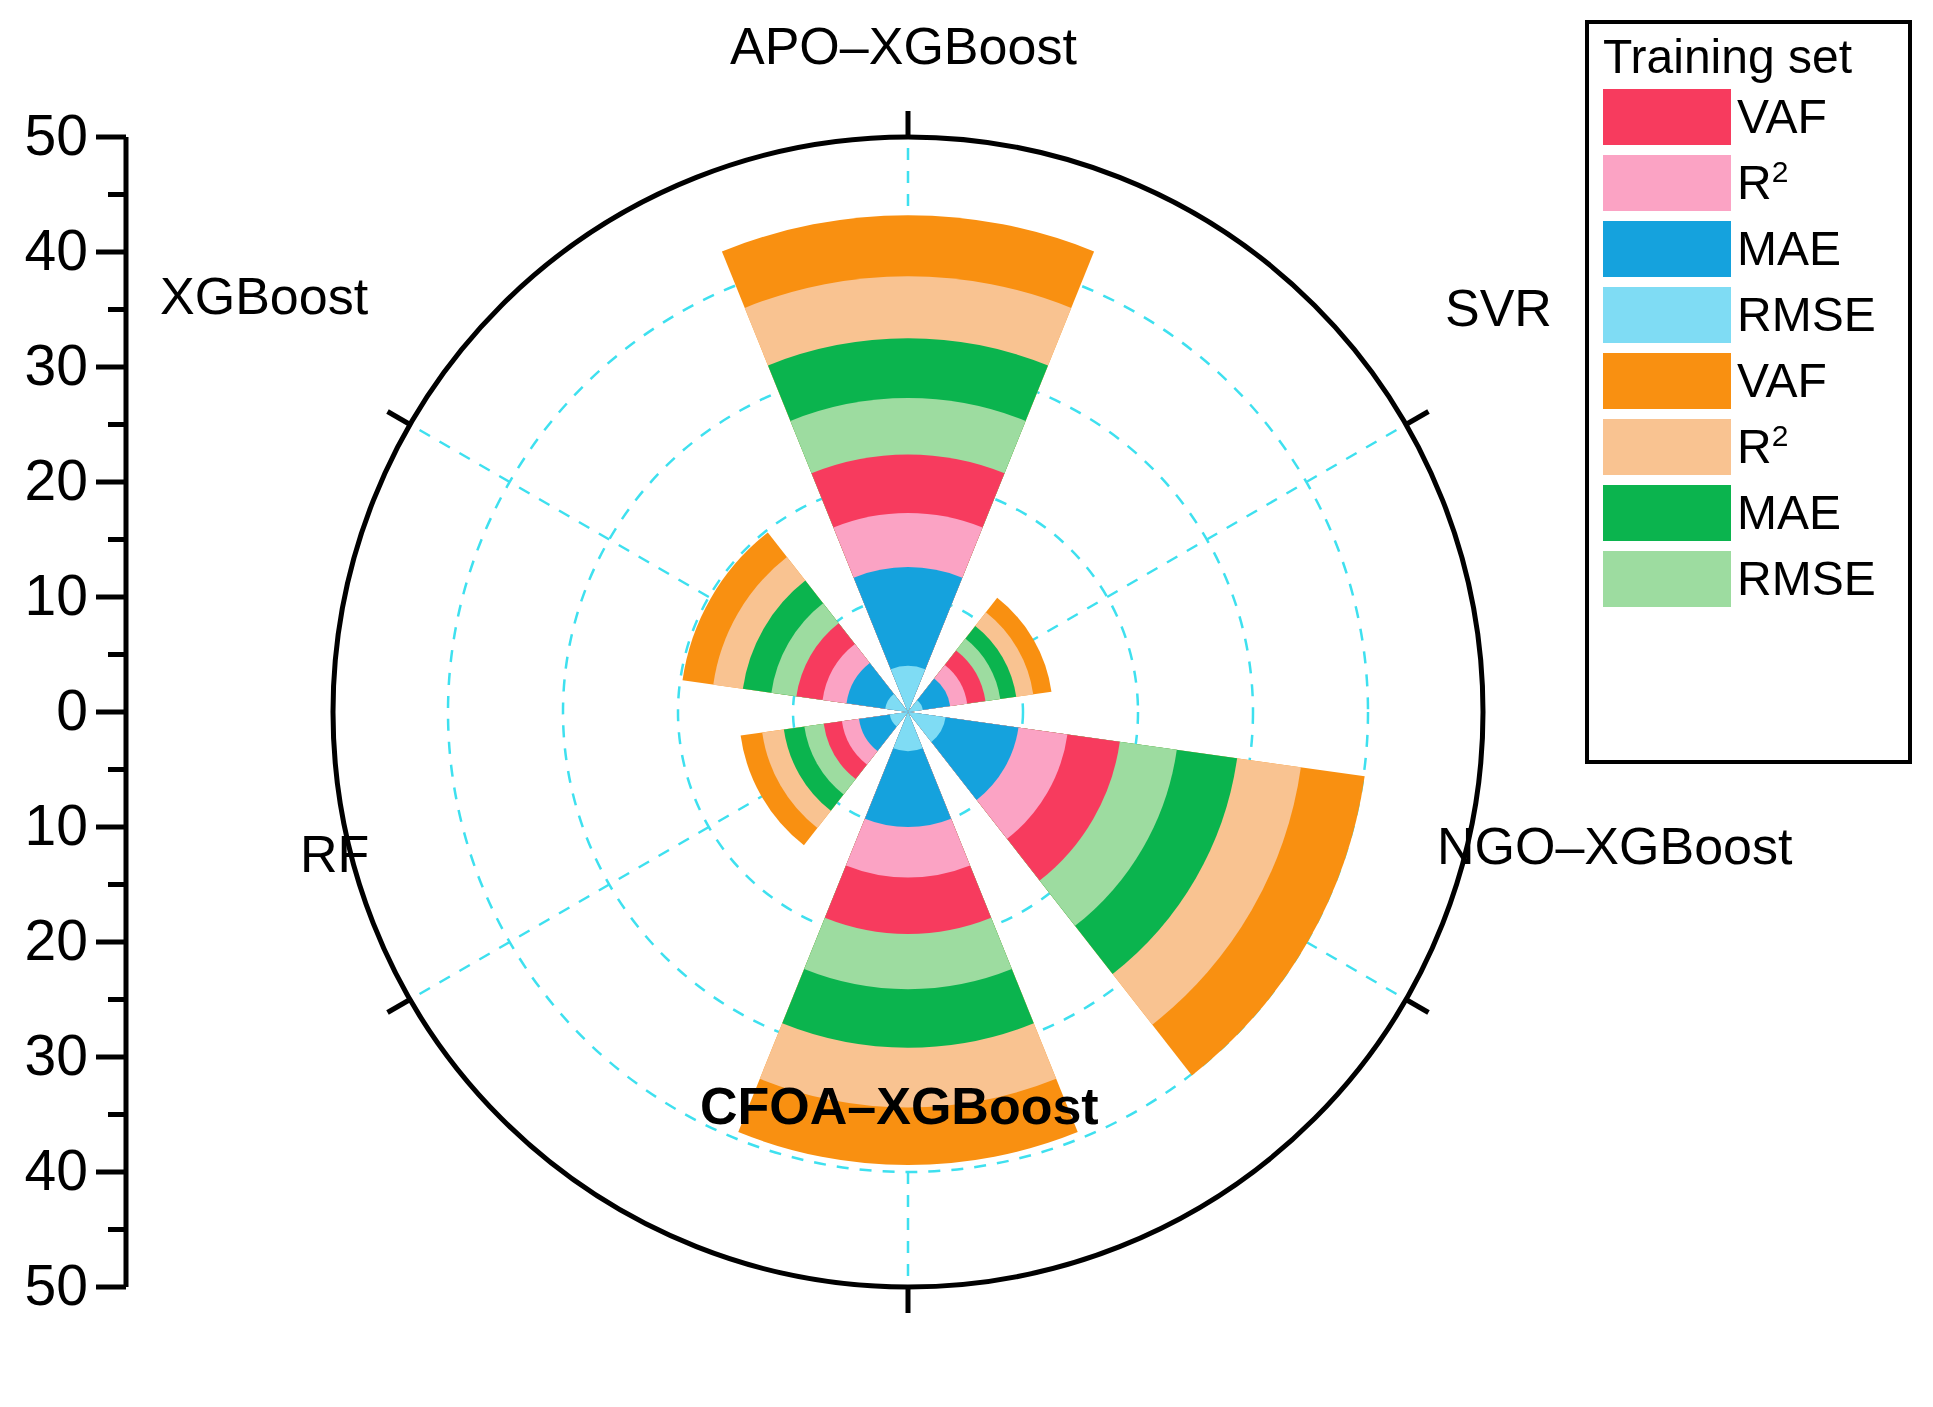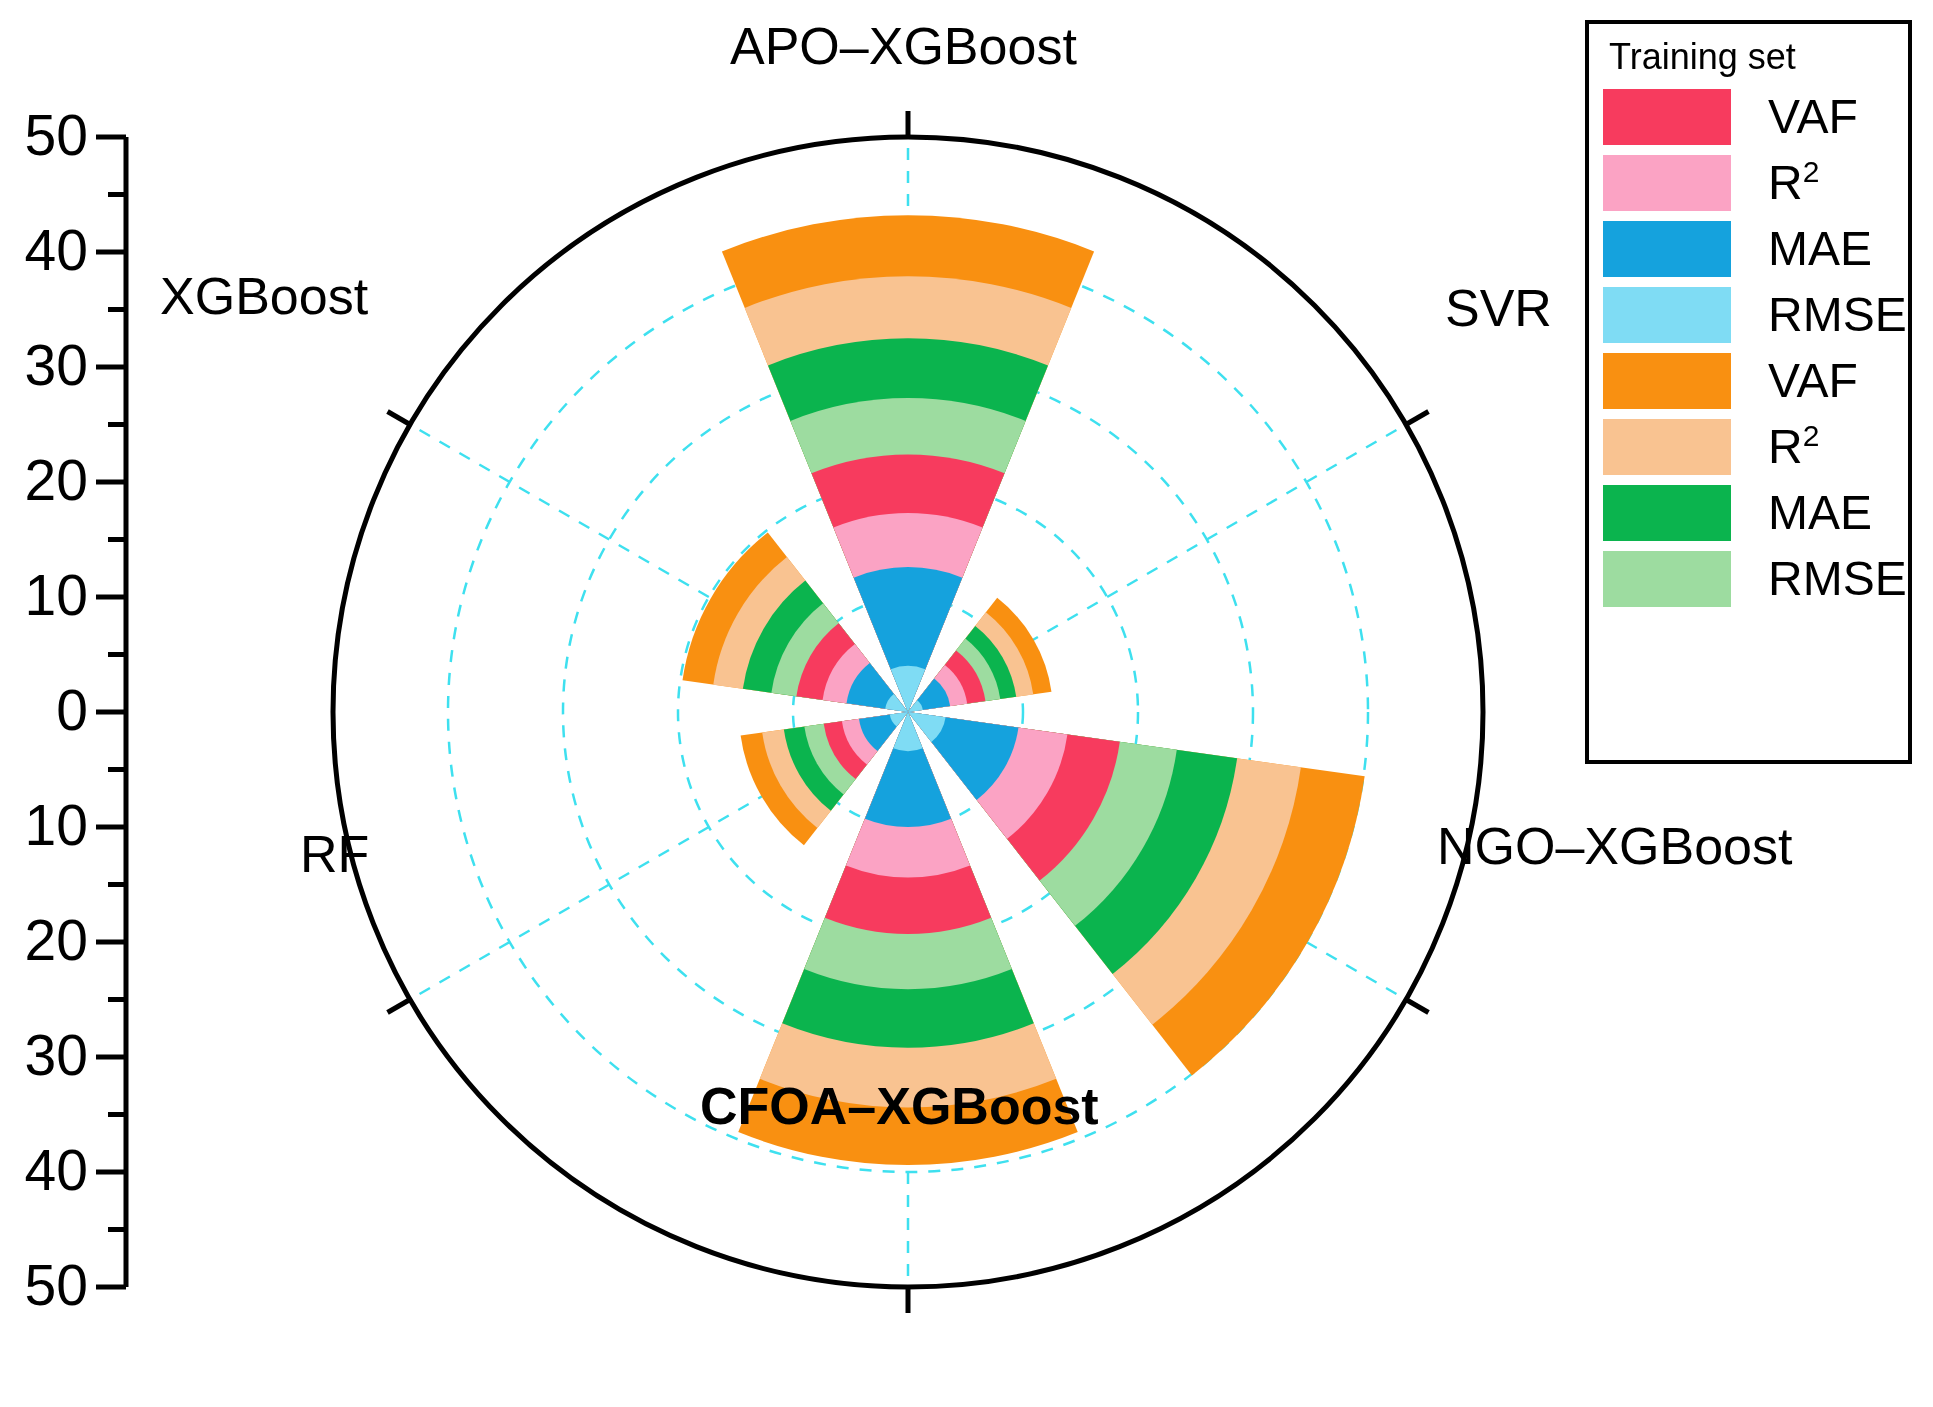--- a/index.html
+++ b/index.html
@@ -15,24 +15,24 @@
          font-size:57px;line-height:57px;color:#000;}
 
   
   .catlabel{position:absolute;font-size:52px;line-height:56px;color:#000;
             white-space:nowrap;text-align:right;}
 
   
   #legend{position:absolute;left:1585px;top:20px;width:327px;height:744px;
           border:4px solid #000;background:#fff;box-sizing:border-box;
           padding:6px 0 6px 0;}
-  .leg-head{font-size:36px;line-height:54px;padding-left:20px;color:#000;}
+  .leg-head{font-size:48px;line-height:54px;padding-left:14px;color:#000;}
   .leg-row{display:flex;align-items:center;height:66px;padding-left:14px;}
   .leg-swatch{width:128px;height:56px;flex:0 0 128px;}
-  .leg-text{font-size:48px;line-height:50px;margin-left:37px;color:#000;}
+  .leg-text{font-size:48px;line-height:50px;margin-left:6px;color:#000;}
   .leg-text sup{font-size:30px;vertical-align:super;line-height:0;}
 </style>
 </head>
 <body>
 
 <div id="chart-root">
 
   <svg class="polar" viewBox="0 0 1933 1407">
     <g id="grid-layer">
         <circle cx="908" cy="712" r="115" fill="none" stroke="#3ee0ef" stroke-width="2.5" stroke-dasharray="12 11"></circle>

